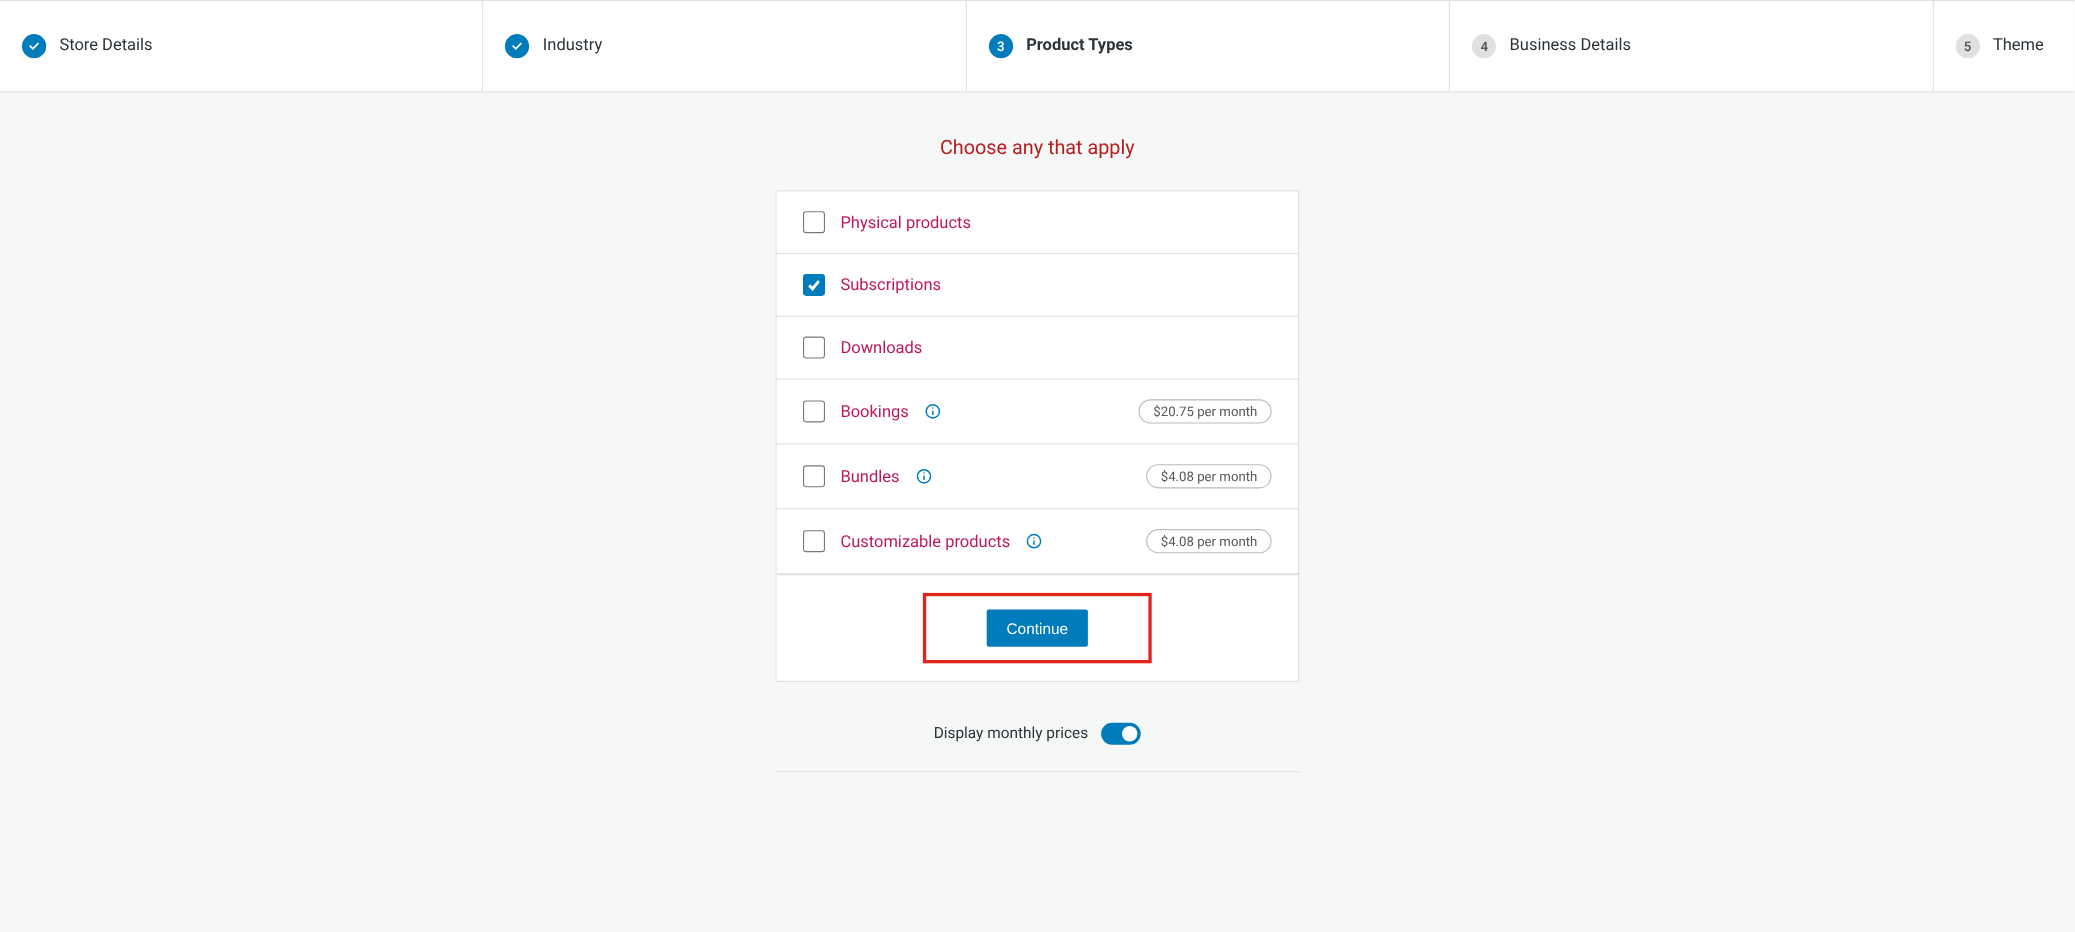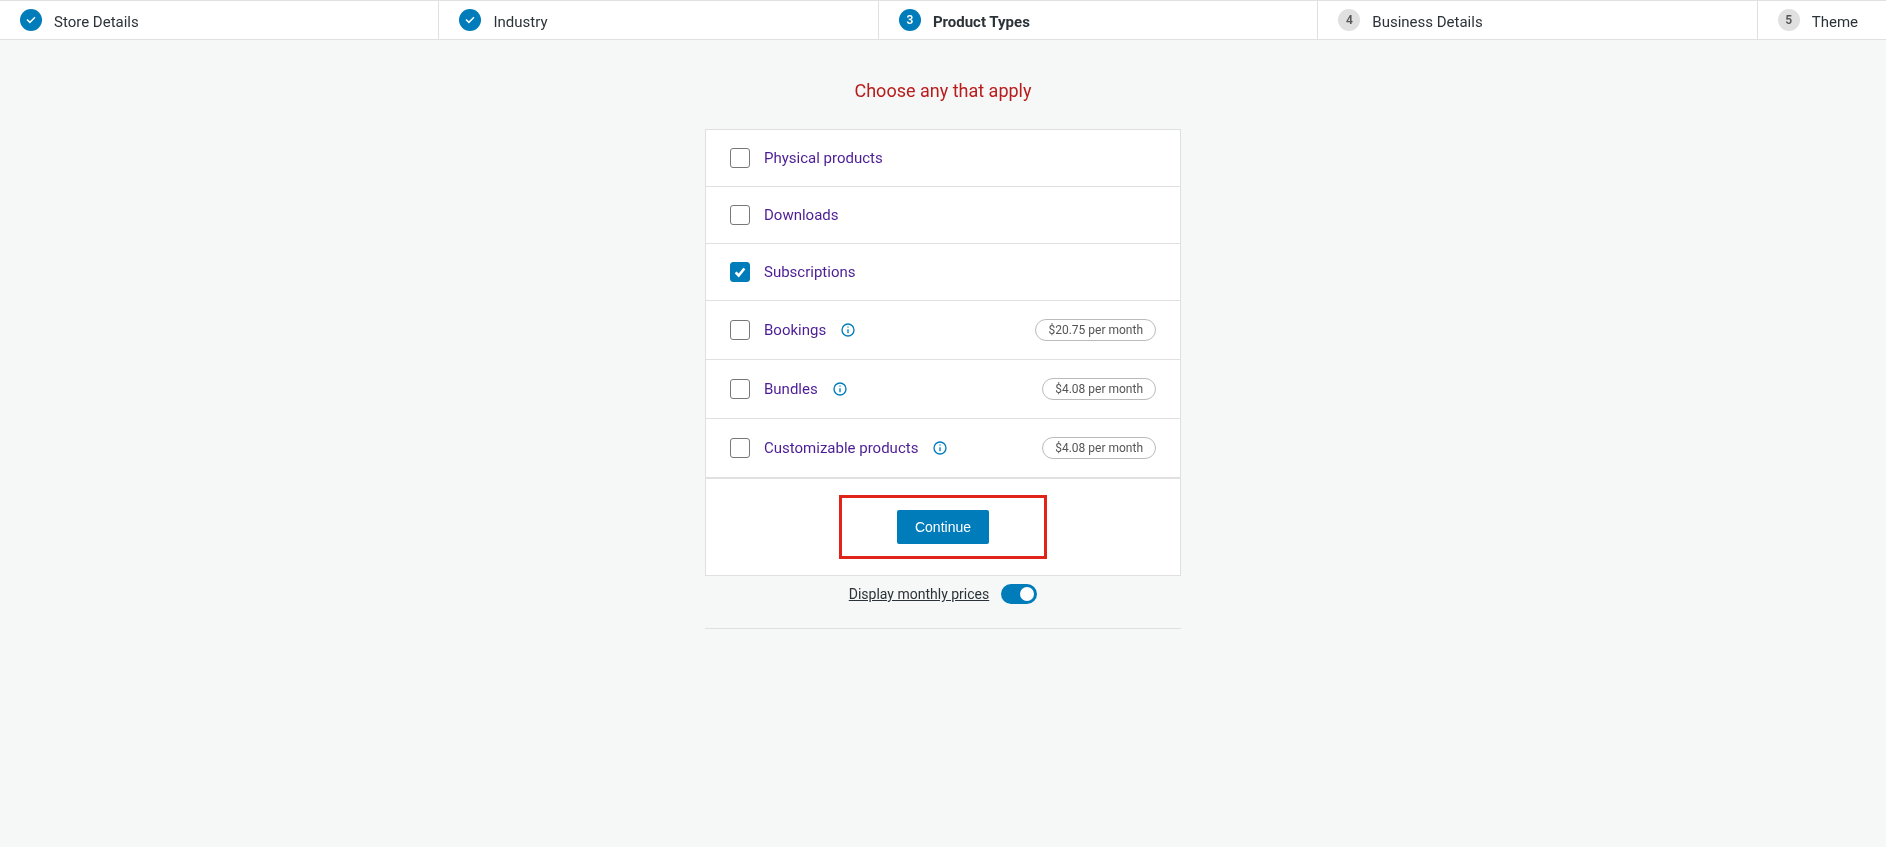--- a/index.html
+++ b/index.html
@@ -13,22 +13,22 @@
     color: #1e1e1e;
   }
   .stepper {
     display: flex;
     background: #fff;
     border-top: 1px solid #e0e0e0;
     border-bottom: 1px solid #e0e0e0;
   }
   .step {
     display: flex;
-    align-items: flex-end;
-    padding: 8px 20px;
+    align-items: flex-start;
+    padding: 30px 20px;
     flex: 1;
     border-right: 1px solid #e0e0e0;
     gap: 12px;
     font-size: 15px;
     color: #2c3338;
   }
   .step:last-child {
     border-right: none;
     flex: 0 0 auto;
     padding-right: 28px;
@@ -117,21 +117,21 @@
   }
   .chk.checked svg {
     width: 14px;
     height: 14px;
     fill: none;
     stroke: #fff;
     stroke-width: 3;
   }
   .option-label {
     font-size: 15px;
-    color: #4c1d95;
+    color: #be185d;
   }
   .info-icon {
     width: 16px;
     height: 16px;
     color: #007cba;
     cursor: pointer;
     flex-shrink: 0;
   }
   .info-icon svg {
     width: 16px;
@@ -166,24 +166,23 @@
     border: none;
     padding: 9px 18px;
     font-size: 14px;
     cursor: pointer;
     border-radius: 2px;
   }
   .toggle-row {
     display: flex;
     align-items: center;
     gap: 12px;
-    margin-top: 8px;
+    margin-top: 37px;
     font-size: 14px;
     color: #2c3338;
-    text-decoration: underline;
   }
   .toggle {
     width: 36px;
     height: 20px;
     border-radius: 10px;
     background: #007cba;
     position: relative;
     cursor: pointer;
   }
   .toggle::after {
@@ -241,31 +240,31 @@
   <div class="page-subtitle">Choose any that apply</div>
 
   <div class="card">
 
     <div class="option">
       <span class="chk"></span>
       <span class="option-label">Physical products</span>
     </div>
 
     <div class="option">
-      <span class="chk"></span>
-      <span class="option-label">Downloads</span>
-    </div>
-
-    <div class="option">
       <span class="chk checked">
         <svg viewBox="0 0 16 16">
             <polyline points="3,8.5 6.5,12 13,4"></polyline>
           </svg>
       </span>
       <span class="option-label">Subscriptions</span>
+    </div>
+
+    <div class="option">
+      <span class="chk"></span>
+      <span class="option-label">Downloads</span>
     </div>
 
 
     <div class="option">
       <span class="chk"></span>
       <span class="option-label">Bookings</span>
       <span class="info-icon">
         <svg viewBox="0 0 24 24" fill="none" stroke="currentColor" stroke-width="2">
             <circle cx="12" cy="12" r="9"></circle>
             <line x1="12" y1="11" x2="12" y2="17"></line>

